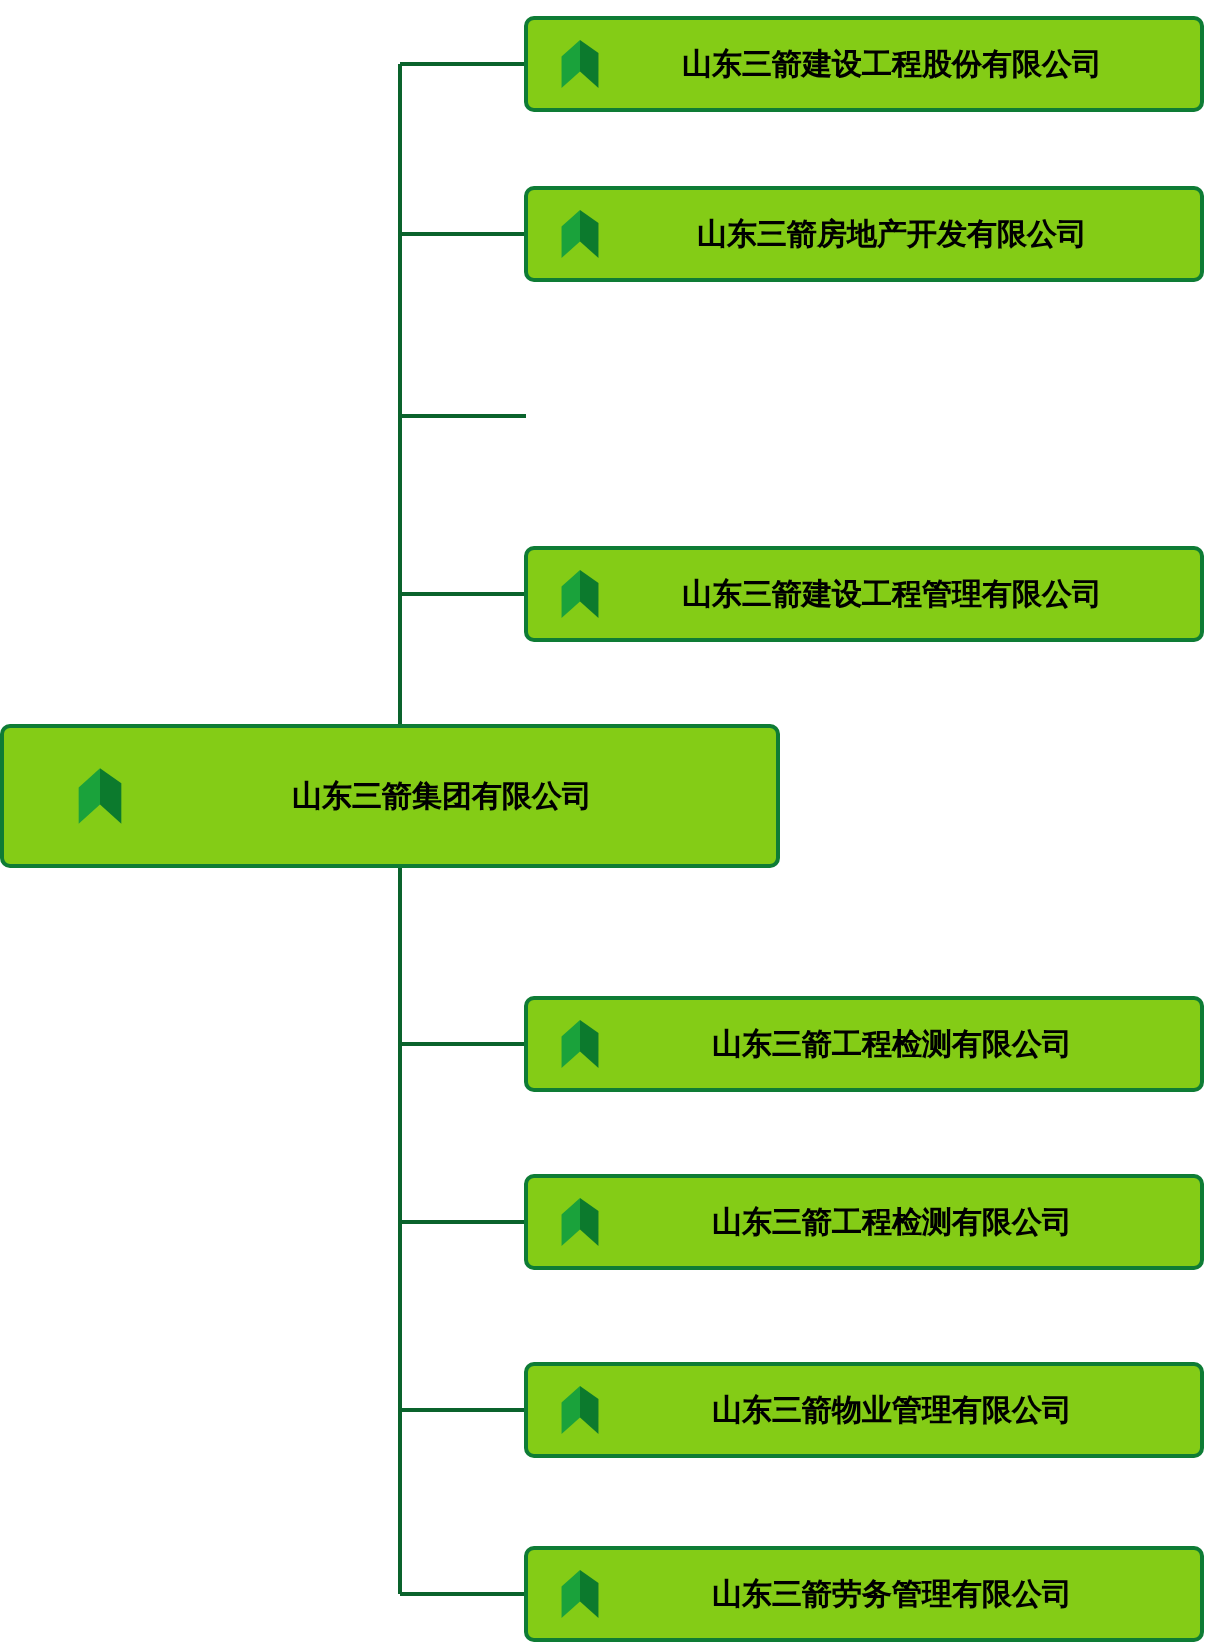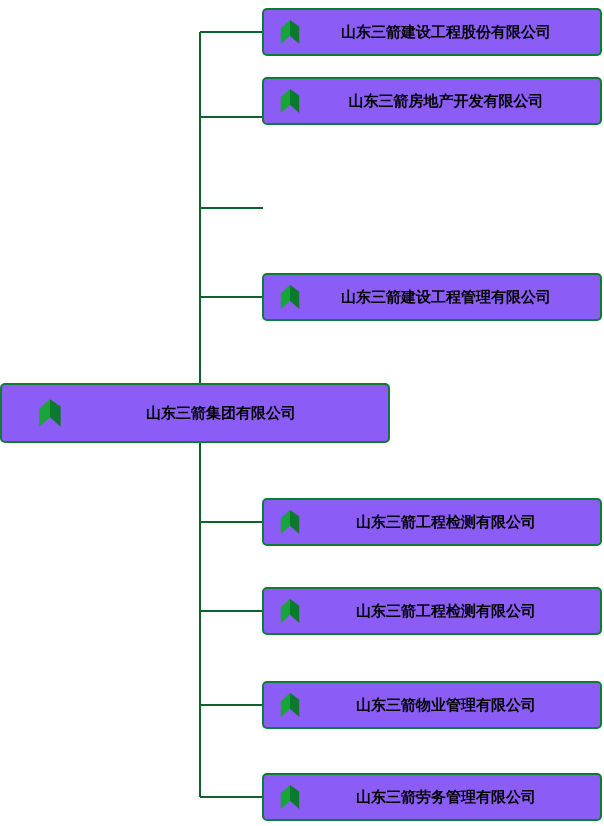--- a/index.html
+++ b/index.html
@@ -30,21 +30,21 @@
     left: 200px;
     width: 63px;
     height: 2px;
     background: #0a632c;
     z-index: 1;
   }
   
   .node {
     position: absolute;
     box-sizing: border-box;
-    background: #8b5cf6;
+    background: #84cc16;
     border: 2px solid #0e7c35;
     border-radius: 5px;
     display: flex;
     align-items: center;
     z-index: 2;
   }
   .node .logo {
     flex: 0 0 auto;
     display: flex;
     align-items: center;
@@ -60,23 +60,23 @@
     padding-right: 10px;
   }
   .node.sub {
     left: 262px;
     width: 340px;
     height: 48px;
     padding-left: 14px;
   }
   .node.parent {
     left: 0px;
-    top: 383px;
+    top: 362px;
     width: 390px;
-    height: 60px;
+    height: 72px;
     padding-left: 34px;
   }
   .node.parent .logo svg { width: 28px; height: 32px; }
   .node.sub .logo svg { width: 24px; height: 28px; }
 </style>
 </head>
 <body>
 
 <div class="canvas">
 
@@ -103,21 +103,21 @@
   <div class="node sub" style="top:8px">
     <span class="logo">
       <svg viewBox="0 0 26 30" aria-hidden="true">
         <polygon points="3,28 3,11 13,2 13,19" fill="#1aa23b"></polygon>
         <polygon points="13,2 23,9 23,28 13,19" fill="#0c7a2d"></polygon>
       </svg>
     </span>
     <span class="label">山东三箭建设工程股份有限公司</span>
   </div>
 
-  <div class="node sub" style="top:77px">
+  <div class="node sub" style="top:93px">
     <span class="logo">
       <svg viewBox="0 0 26 30" aria-hidden="true">
         <polygon points="3,28 3,11 13,2 13,19" fill="#1aa23b"></polygon>
         <polygon points="13,2 23,9 23,28 13,19" fill="#0c7a2d"></polygon>
       </svg>
     </span>
     <span class="label">山东三箭房地产开发有限公司</span>
   </div>
 
 

